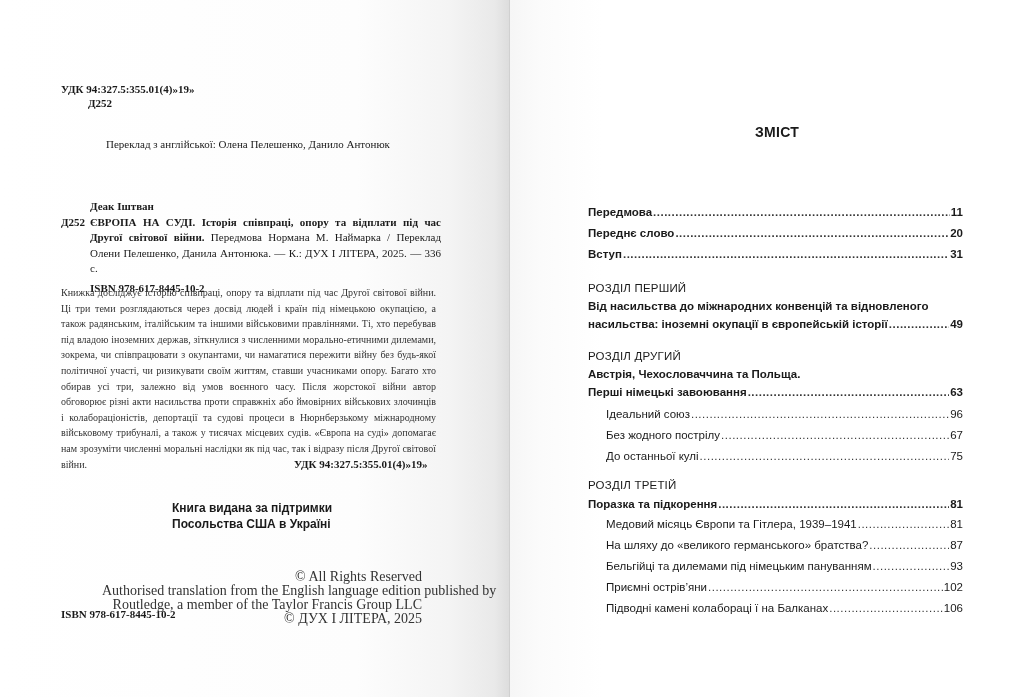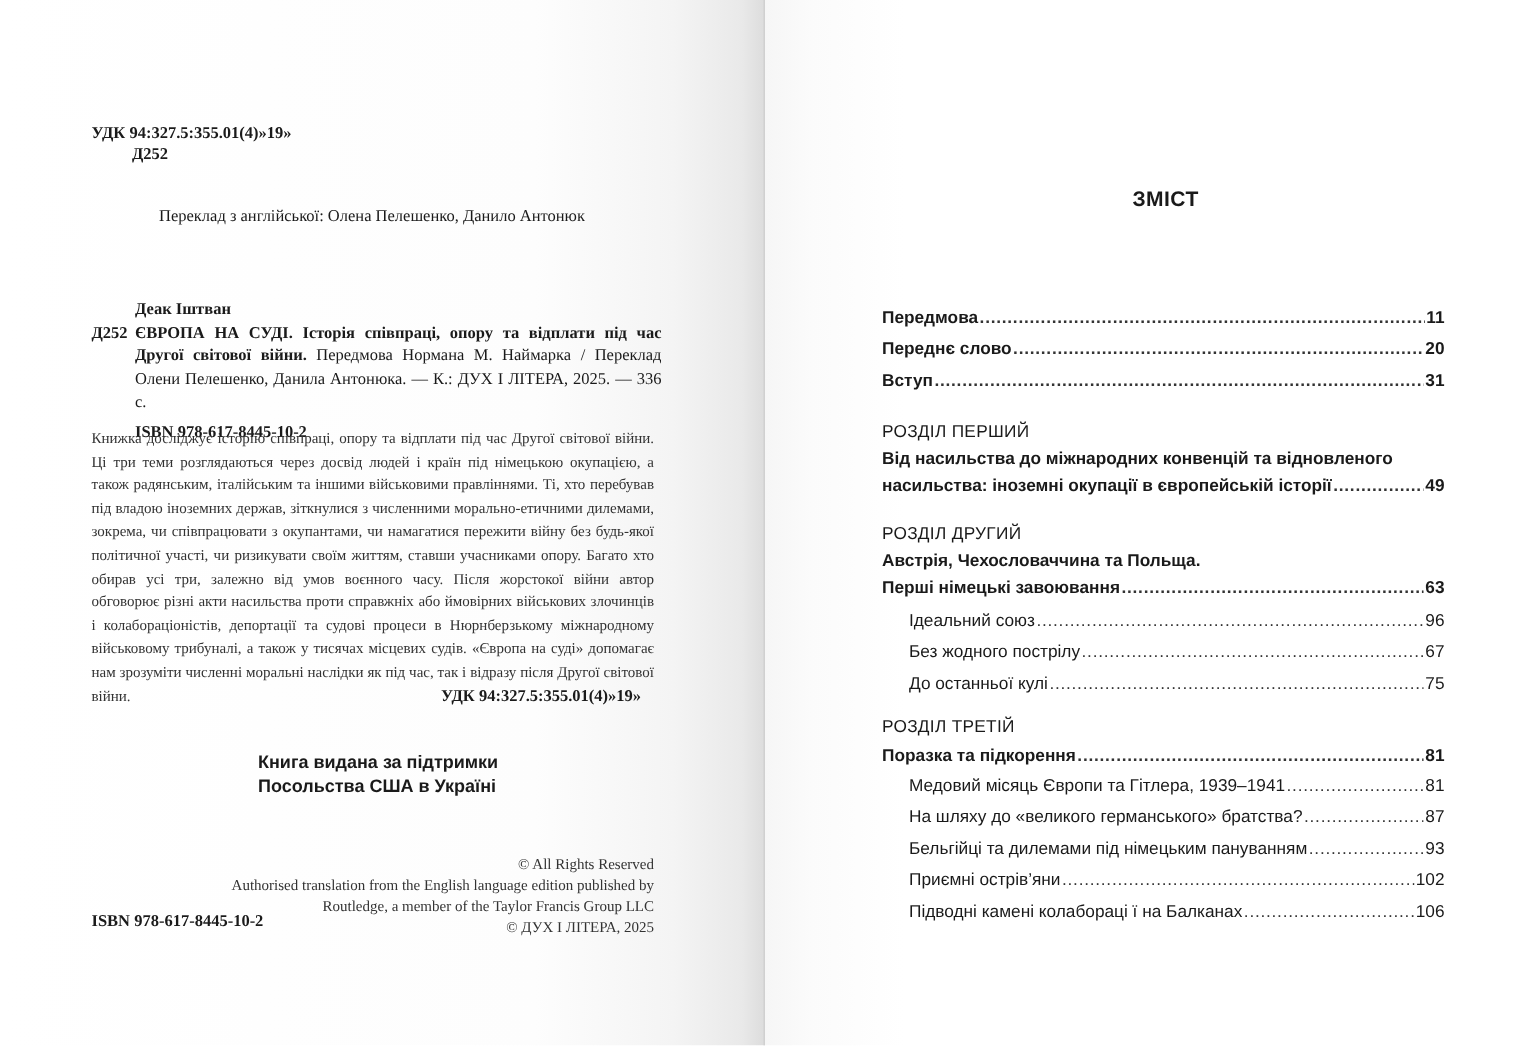--- a/index.html
+++ b/index.html
@@ -34,21 +34,21 @@
   .catalog .entry .code { position: absolute; left: 0; top: 0; font-weight: bold; }
   .catalog .entry b { font-weight: bold; }
   .catalog .isbn { margin-left: 29px; margin-top: 4px; font-weight: bold; }
 
   .annotation { position: absolute; left: 61px; top: 285px; width: 375px; font-size: 10px; line-height: 15.6px; text-align: justify; color: #333; }
 
   .udk-bottom { position: absolute; left: 294px; top: 458px; font-size: 11px; font-weight: bold; }
 
   .support { position: absolute; left: 172px; top: 500px; font-size: 12px; font-weight: bold; line-height: 16px; }
 
-  .rights { position: absolute; right: 74px; top: 570px; width: 320px; text-align: right; font-size: 10px; line-height: 14px; color: #333; }
+  .rights { position: absolute; right: 88px; top: 570px; width: 320px; text-align: right; font-size: 14px; line-height: 14px; color: #333; }
   .rights div { white-space: nowrap; }
   .isbn-bottom { position: absolute; left: 61px; top: 608px; font-size: 11px; font-weight: bold; }
 
   
   .toc-title { position: absolute; left: 755px; top: 124px; font-size: 14px; font-weight: bold; letter-spacing: 0.3px; }
 
   .toc { position: absolute; left: 588px; top: 202px; width: 375px; font-size: 11.5px; }
   .toc-row { display: flex; align-items: baseline; height: 21px; line-height: 21px; }
   .toc-row .lbl { white-space: nowrap; }
   .toc-row .dots { flex: 1; overflow: hidden; white-space: nowrap; margin: 0 1px; letter-spacing: 0.5px; color: #333; }

